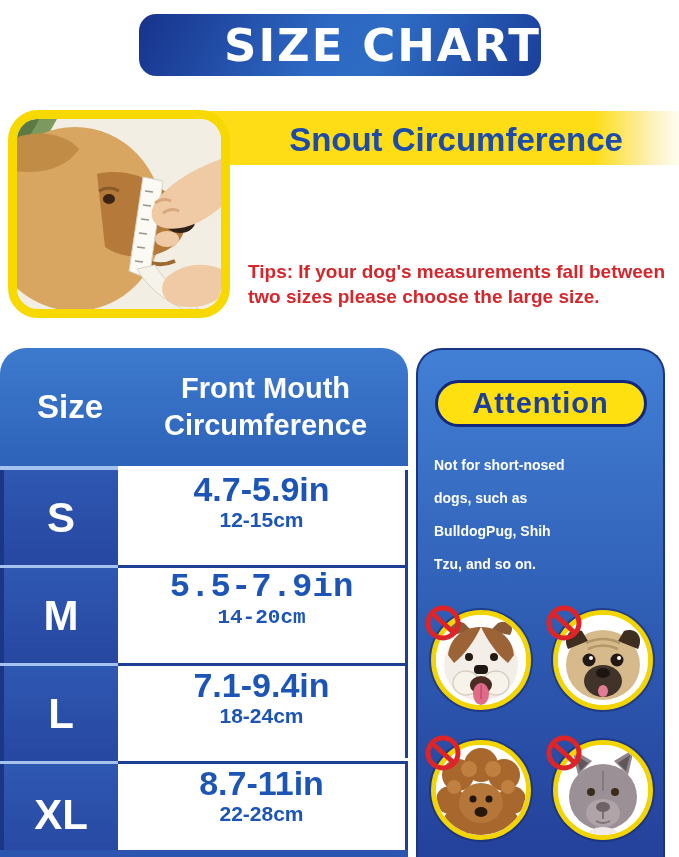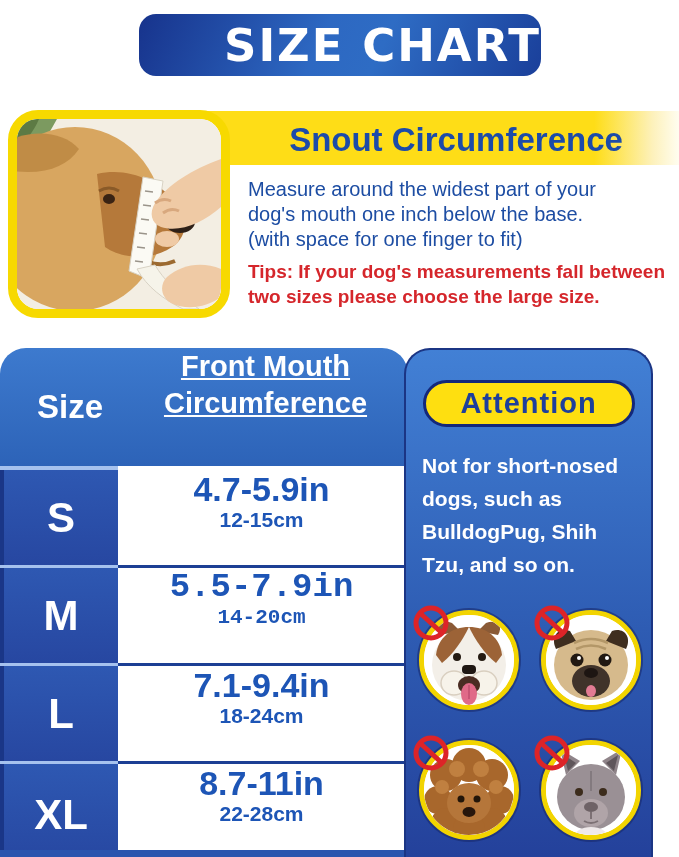--- a/index.html
+++ b/index.html
@@ -44,22 +44,22 @@
     position:absolute;left:0;top:348px;width:118px;height:118px;
     border-radius:26px 0 0 0;
     background:linear-gradient(180deg,#3d7ace 0%,#2d63b8 100%);
     display:flex;align-items:center;justify-content:center;
     color:#fff;font-size:33px;font-weight:bold;padding-left:11px;
   }
   .th2{
     position:absolute;left:123px;top:348px;width:285px;height:118px;
     border-radius:0 26px 0 0;
     background:linear-gradient(180deg,#3d7ace 0%,#2d63b8 100%);
-    display:flex;flex-direction:column;align-items:center;
-    color:#fff;font-size:29px;font-weight:bold;line-height:37px;text-decoration:underline;
+    display:flex;flex-direction:column;align-items:center;justify-content:center;
+    color:#fff;font-size:29px;font-weight:bold;line-height:37px;
   }
   .hdr-gap{position:absolute;left:0;top:466px;width:118px;height:4px;background:#a6c2ee;}
   .size-cell{
     position:absolute;left:0;width:118px;box-sizing:border-box;border-left:4px solid #1a3687;
     background:linear-gradient(180deg,#2e58b2 0%,#2747a1 100%);
     display:flex;align-items:center;justify-content:center;
     color:#fff;font-size:42px;font-weight:bold;
   }
   .val-cell{
     position:absolute;left:118px;width:290px;box-sizing:border-box;border-right:3px solid #1d3f94;
@@ -67,33 +67,33 @@
   }
   .val-main{color:#1d55b6;font-size:34px;font-weight:bold;line-height:38px;}
   .val-sub{color:#1d55b6;font-size:21px;font-weight:bold;line-height:24px;}
   .row-div{
     position:absolute;left:0;width:408px;height:3px;
     background:linear-gradient(90deg,#a6c2ee 0 118px,#1d3f94 118px 100%);
   }
   .tbl-bottom{position:absolute;left:0;top:850px;width:408px;height:7px;background:#2b55ae;}
   
   .panel{
-    position:absolute;left:404px;top:348px;width:249px;height:509px;box-sizing:border-box;
+    position:absolute;left:416px;top:348px;width:249px;height:509px;box-sizing:border-box;
     border:2px solid #1b3584;border-bottom:none;border-radius:26px 26px 0 0;
     background:linear-gradient(180deg,#4280d5 0%,#2e5cb3 55%,#24419b 100%);
     padding-left:44px;
   }
   .pill{
     position:absolute;left:50%;transform:translateX(-50%);top:30px;width:212px;height:47px;
     box-sizing:border-box;background:#fedf10;border:3px solid #13287a;border-radius:26px;
     display:flex;align-items:center;justify-content:center;
     color:#1d3f9c;font-size:29px;font-weight:bold;letter-spacing:1px;
   }
   .panel-text{position:absolute;left:16px;top:99px;width:218px;color:#ffffff;
-    font-size:21px;line-height:33px;font-weight:600;}
+    font-size:14px;line-height:33px;font-weight:600;}
   .dog-circle{
     position:absolute;width:90px;height:90px;border-radius:50%;
     border:5px solid #f2d400;background:#ffffff;overflow:hidden;
     box-shadow:0 0 0 2px rgba(23,42,110,0.6);
   }
   .dog-circle svg{display:block;width:90px;height:90px;}
   .no-sign{position:absolute;width:38px;height:38px;}
 </style>
 </head>
 <body>
@@ -136,25 +136,20 @@
 
       <path d="M120,150 C130,168 146,180 166,190 L182,190 C162,176 146,160 138,146 Z" fill="#f6f4ea" stroke="#d8d2c4" stroke-width="1"></path>
 
       <path d="M204,40 C176,50 150,66 138,84 C132,94 134,104 144,108 C162,114 186,104 204,88 Z" fill="#efcaa5"></path>
       <path d="M138,84 q8,-6 16,-2 M146,94 q8,-6 16,-2" stroke="#d8a87e" stroke-width="3" fill="none"></path>
       <path d="M204,150 C184,142 164,146 150,158 C142,166 144,178 154,184 C170,192 190,188 204,178 Z" fill="#efcaa5"></path>
       <ellipse cx="150" cy="120" rx="12" ry="8" fill="#efcaa5"></ellipse>
     </svg>
   </div>
 
-  <div class="measure-body">
-    <div>Measure around the widest part of your</div>
-    <div>dog's mouth one inch below the base.</div>
-    <div>(with space for one finger to fit)</div>
-  </div>
   <div class="measure-tips">
     <div>Tips: If your dog's measurements fall between</div>
     <div>two sizes please choose the large size.</div>
   </div>
 
   <div>
     <div class="th1">Size</div>
     <div class="th2">
       <div>Front Mouth</div>
       <div>Circumference</div>

